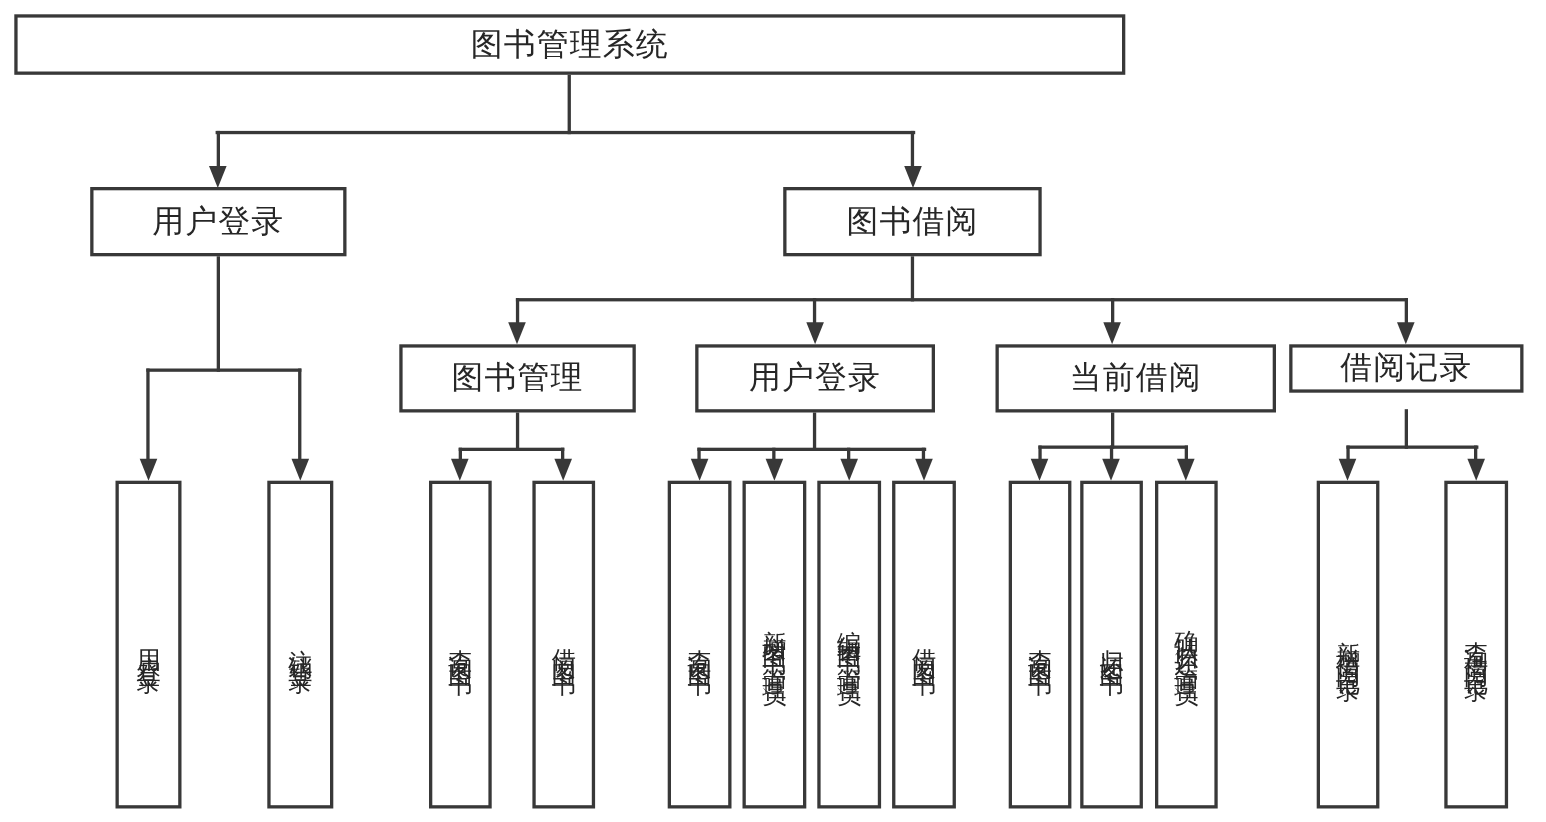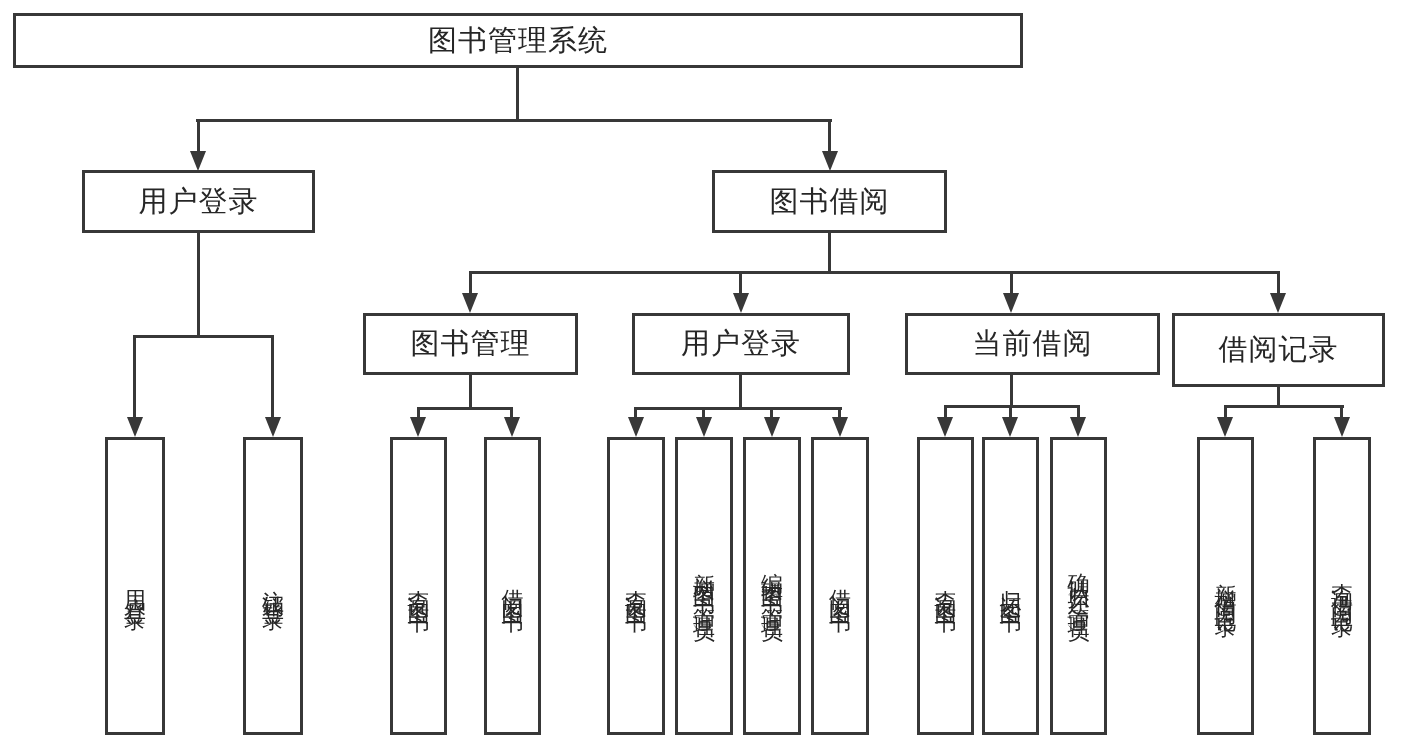--- a/index.html
+++ b/index.html
@@ -122,21 +122,21 @@
 
   <div class="box" style="left:363px;top:313px;width:215px;height:62px;">
     <span class="hlabel">图书管理</span>
   </div>
   <div class="box" style="left:632px;top:313px;width:218px;height:62px;">
     <span class="hlabel">用户登录</span>
   </div>
   <div class="box" style="left:905px;top:313px;width:255px;height:62px;">
     <span class="hlabel">当前借阅</span>
   </div>
-  <div class="box" style="left:1172px;top:313px;width:213px;height:74px;">
+  <div class="box" style="left:1172px;top:313px;width:213px;height:44px;">
     <span class="hlabel">借阅记录</span>
   </div>
 
   <div class="box" style="left:105px;top:437px;width:60px;height:298px;">
     <span class="vlabel">用户登录</span>
   </div>
   <div class="box" style="left:243px;top:437px;width:60px;height:298px;">
     <span class="vlabel">注销登录</span>
   </div>
 

